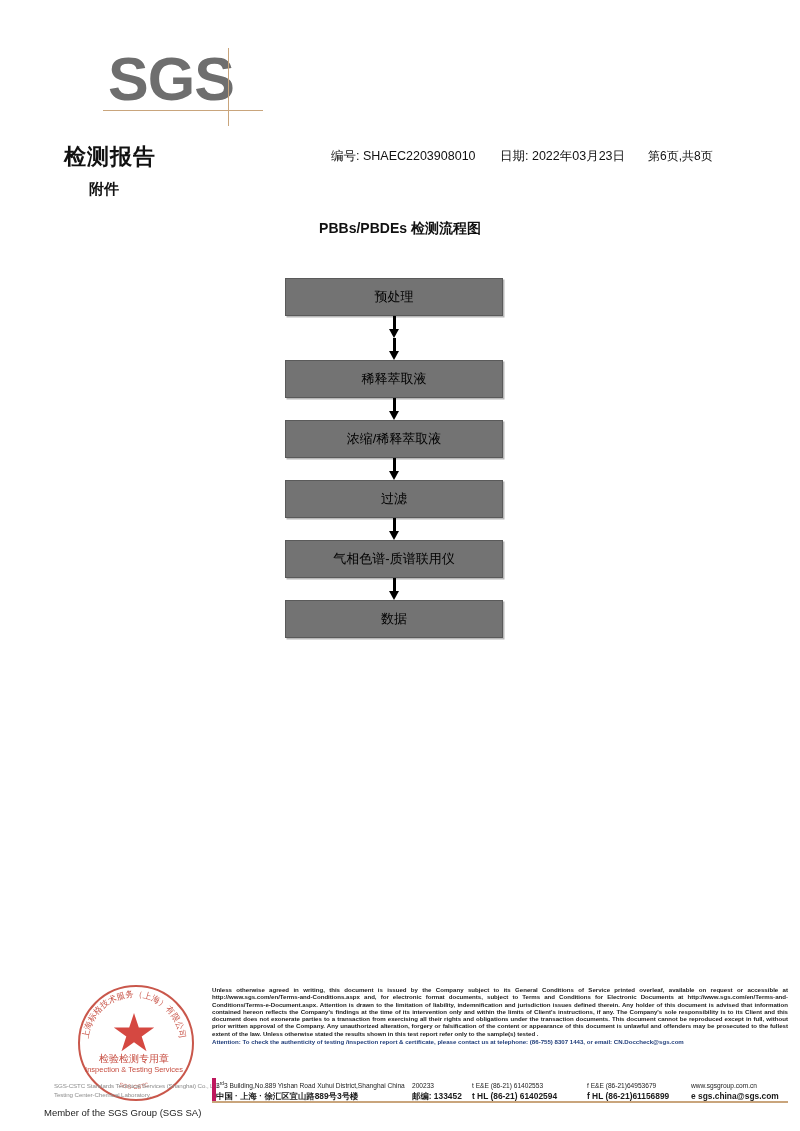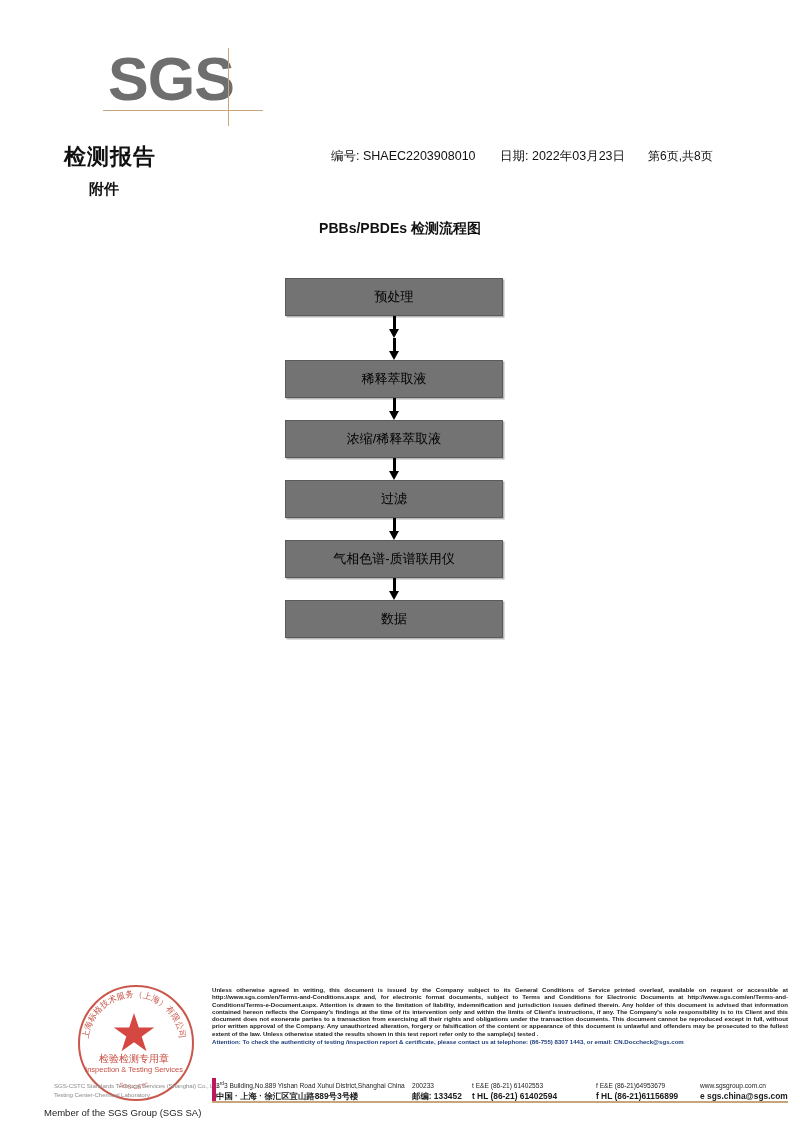--- a/index.html
+++ b/index.html
@@ -207,21 +207,21 @@
     display: flex;
     align-items: baseline;
     font-size: 6.6px;
     line-height: 11px;
     color: #1b1b1b;
     white-space: nowrap;
   }
   .addr-row.cn { font-size: 8.4px; font-weight: bold; }
   .addr-a { width: 196px; }
   .addr-b { width: 60px; }
-  .addr-c { width: 124px; }
+  .addr-c { width: 115px; }
   .addr-d { width: 104px; }
   .addr-e { width: auto; }
   .addr-line {
     position: absolute;
     left: 212px;
     top: 1101px;
     width: 576px;
     height: 1.5px;
     background: #c9a57c;
   }

